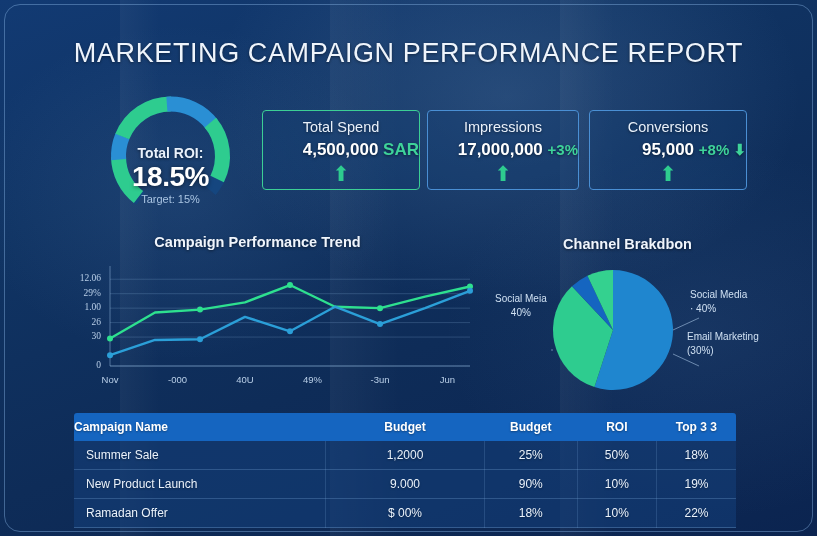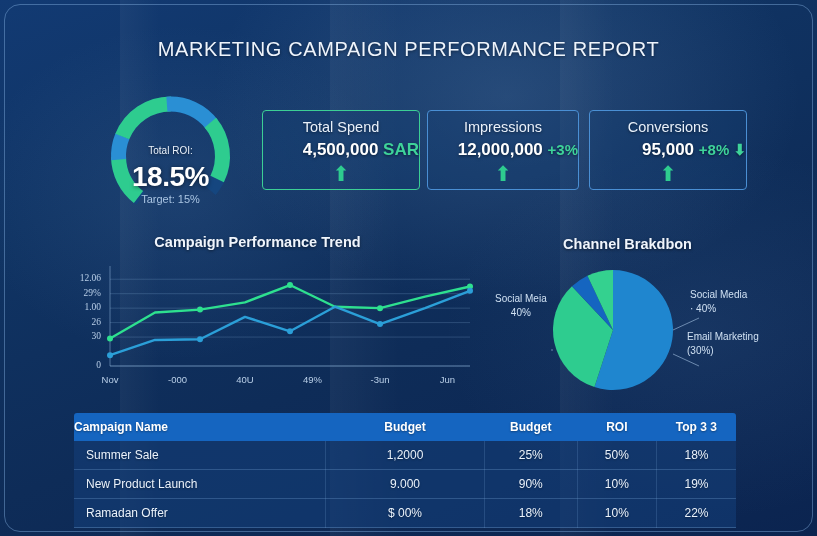--- a/index.html
+++ b/index.html
@@ -28,33 +28,33 @@
     position:absolute; top:0; bottom:0; width:40px;
     background:linear-gradient(90deg, rgba(255,255,255,0.045), rgba(255,255,255,0));
     pointer-events:none;
   }
 
   
   #title {
     position:absolute; left:0; right:0; top:38px;
     text-align:center;
     color:#eef4fc;
-    font-size:20px;
+    font-size:27px;
     letter-spacing:0.6px;
     text-shadow:0 1px 3px rgba(0,0,0,0.45);
   }
 
   
   #kpi-row { position:absolute; left:0; top:85px; width:817px; height:130px; }
 
   
   #gauge { position:absolute; left:98px; top:2px; width:145px; height:128px; }
   #gauge svg { position:absolute; left:0; top:0; }
   .gauge-text { position:absolute; left:0; right:0; text-align:center; }
-  #gauge-label { top:58px; font-size:10px; color:#e9f1fb; font-weight:normal;
+  #gauge-label { top:58px; font-size:14px; color:#e9f1fb; font-weight:bold;
                  text-shadow:0 1px 3px rgba(0,0,0,0.5); }
   #gauge-value { top:74px; font-size:28px; color:#ffffff; font-weight:bold;
                  letter-spacing:-0.5px; text-shadow:0 1px 4px rgba(0,0,0,0.55); }
   #gauge-target { top:106px; font-size:11px; color:#a9c4e2; }
 
   
   .card {
     position:absolute; top:25px; height:80px;
     border-radius:4px;
     background:rgba(18,58,112,0.30);
@@ -162,21 +162,21 @@
       <div class="card-value">
         <span>4,500,000</span>
         <span class="card-unit">SAR</span>
       </div>
       <div class="card-arrow">⬆</div>
     </div>
 
     <div class="card" id="card-impr" style="border-color: rgb(74, 143, 212);">
       <div class="card-title">Impressions</div>
       <div class="card-value">
-        <span>12,000,000</span>
+        <span>17,000,000</span>
         <span class="card-delta">+3%</span>
       </div>
       <div class="card-arrow">⬆</div>
     </div>
 
     <div class="card" id="card-conv" style="border-color: rgb(74, 143, 212);">
       <div class="card-title">Conversions</div>
       <div class="card-value">
         <span>95,000</span>
         <span class="card-delta">+8% ⬇</span>

